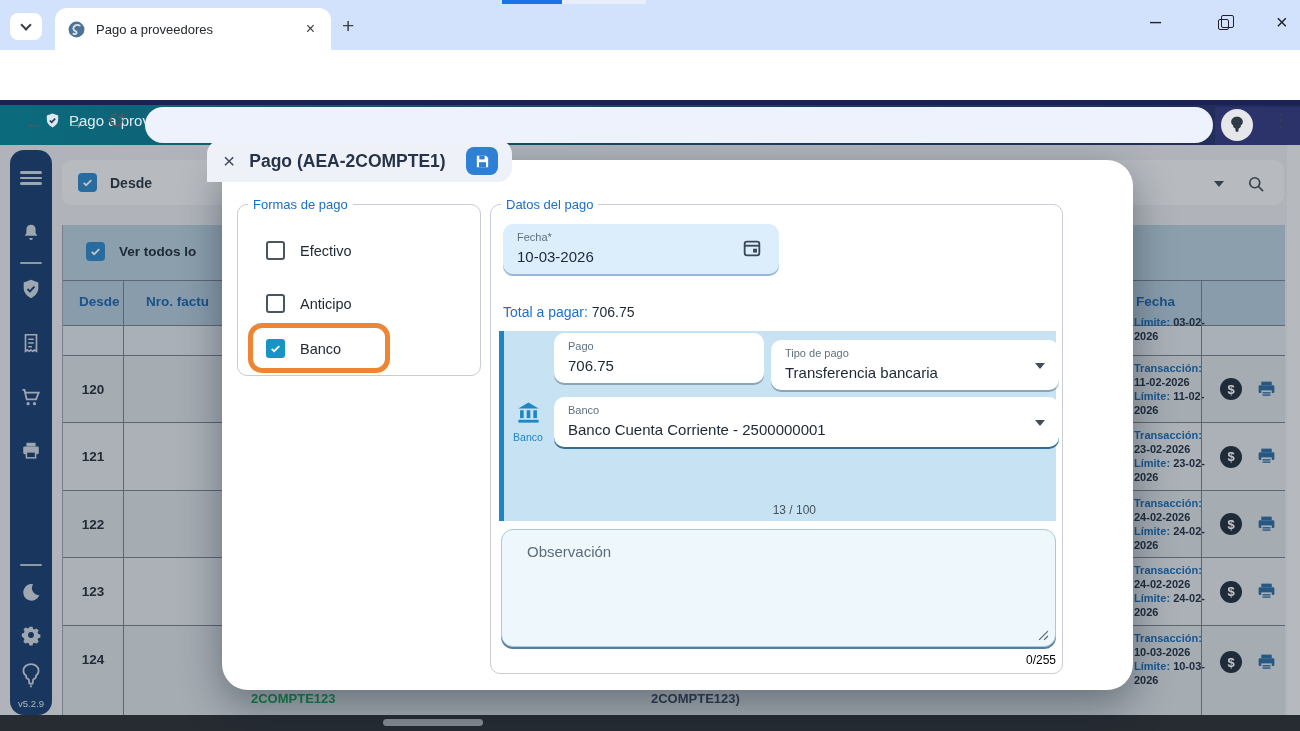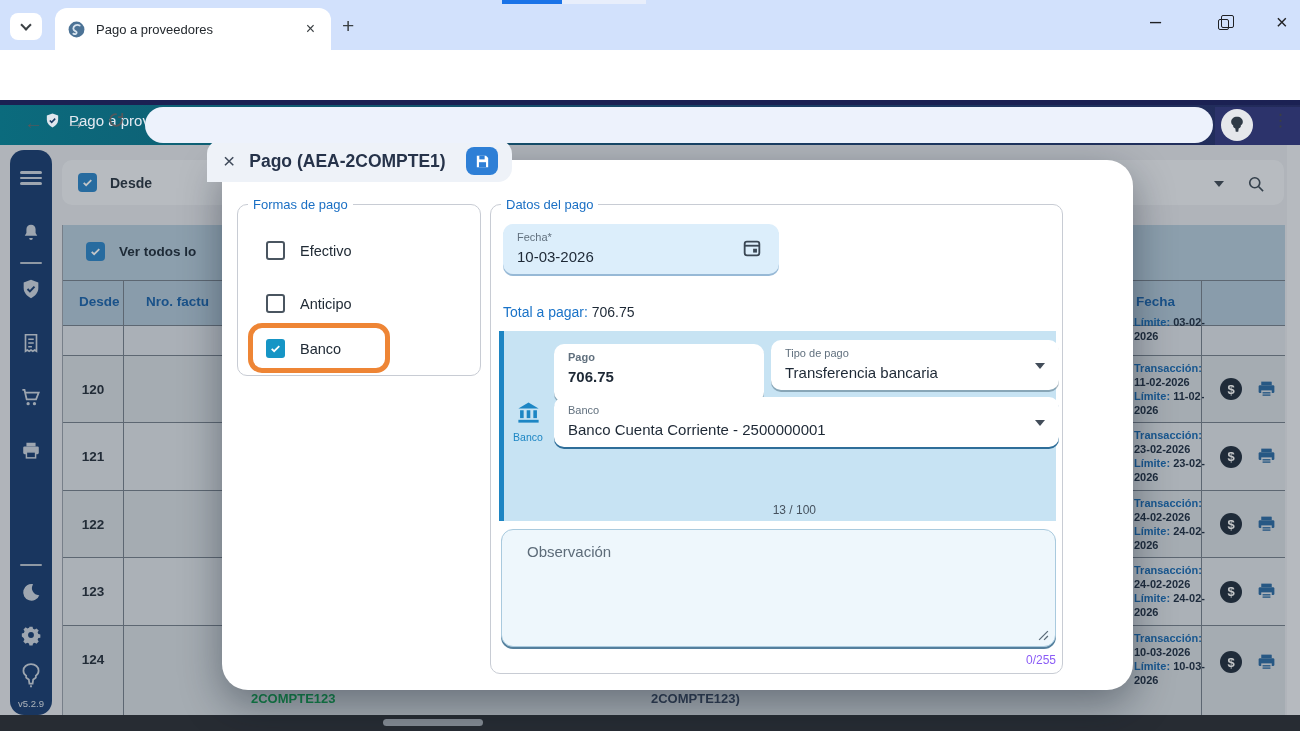--- a/index.html
+++ b/index.html
@@ -127,39 +127,39 @@
   .f-label.blue { color:#1a73c8; }
   .f-value { position:absolute; left:14px; top:24px; font-size:15px; color:#1d2835; white-space:nowrap; }
   #fld-fecha { left:12px; top:19px; width:276px; height:50px; background:#dceefb;
     box-shadow:0 2px 0 #97b9d6; }
   #total-line { position:absolute; left:12px; top:99px; font-size:14px; }
   #total-label { color:#1a73c8; }
   #total-value { color:#1d2835; }
   #bank-block { position:absolute; left:8px; top:126px; width:557px; height:190px;
     background:#c7e3f3; border-left:5px solid #1d85c3; }
   .wfield { background:#fff; box-shadow:0 2px 0 rgba(60,90,110,.45); }
-  #fld-pago { left:50px; top:13px; width:210px; height:58px;font-weight:bold; }
+  #fld-pago { left:50px; top:2px; width:210px; height:50px; }
   #fld-tipo { left:267px; top:9px; width:288px; height:50px; }
   #fld-banco { left:50px; top:66px; width:505px; height:50px; box-shadow:0 2px 0 #2e6e99; }
   #fld-doc { left:50px; top:124px; width:262px; height:50px; box-shadow:0 2px 0 #2f7fc0; }
   .sel-caret { position:absolute; right:14px; top:23px; }
   #bank-icn-grp { position:absolute; left:2px; top:68px; width:44px; text-align:center; }
   #bank-icn-lbl { font-size:10.5px; color:#1d86c4; margin-top:1px; }
   #doc-counter { position:absolute; left:50px; top:172px; width:262px; text-align:right;
     font-size:12px; color:#46525e; }
   .curs { display:inline-block; width:1.5px; height:16px; background:#1d2835;
     vertical-align:-3px; margin-left:1px; }
   #fld-obs { left:10px; top:324px; width:555px; height:118px; background:#eef7fc;
     border:1px solid #a9cade; border-radius:12px; box-shadow:0 2px 0 #55809d; }
   #obs-input { width:100%; height:100%; background:transparent; border:none; resize:none;
     font-family:"Liberation Sans",sans-serif; font-size:15px; color:#1d2835; padding:13px 25px; outline:none; }
   #obs-input::placeholder { color:#5d6c79; }
   #obs-handle { position:absolute; right:6px; bottom:5px; }
   #obs-counter { position:absolute; left:10px; top:448px; width:555px; text-align:right;
-    font-size:12px; color:#8b5cf6; }
+    font-size:12px; color:#000000; }
 
   .searchwrap { display:flex; align-items:center; gap:22px; }
 </style>
 </head>
 <body>
 
 <div id="stage">
 
   <div class="abs" id="tabstrip">
     <div class="abs" id="tab-chevron">

